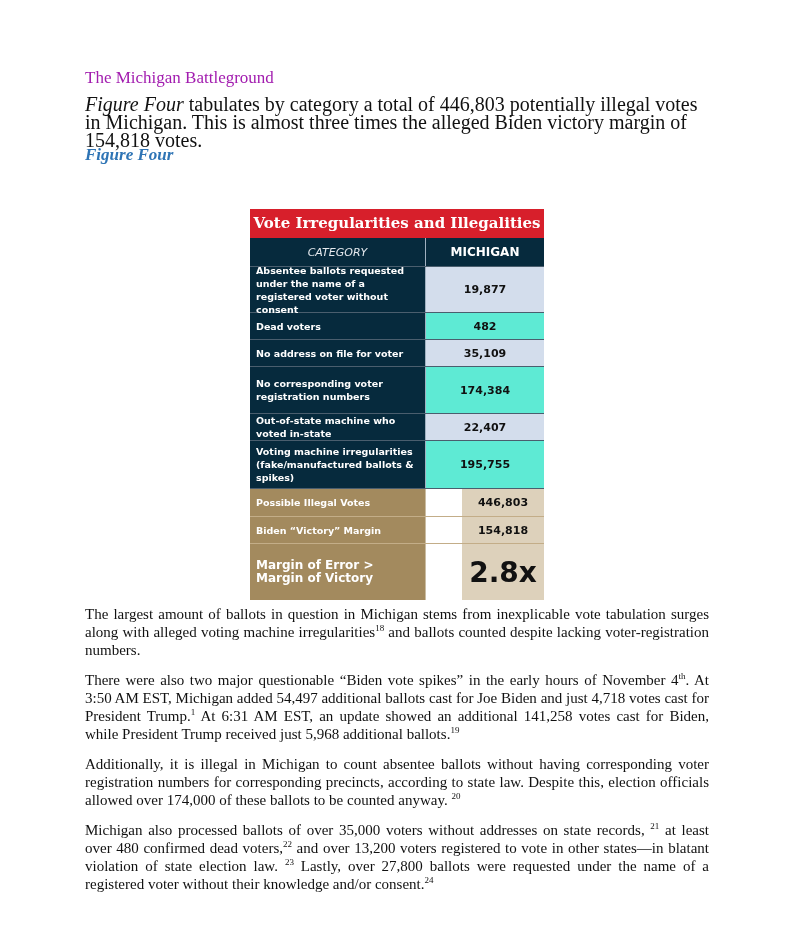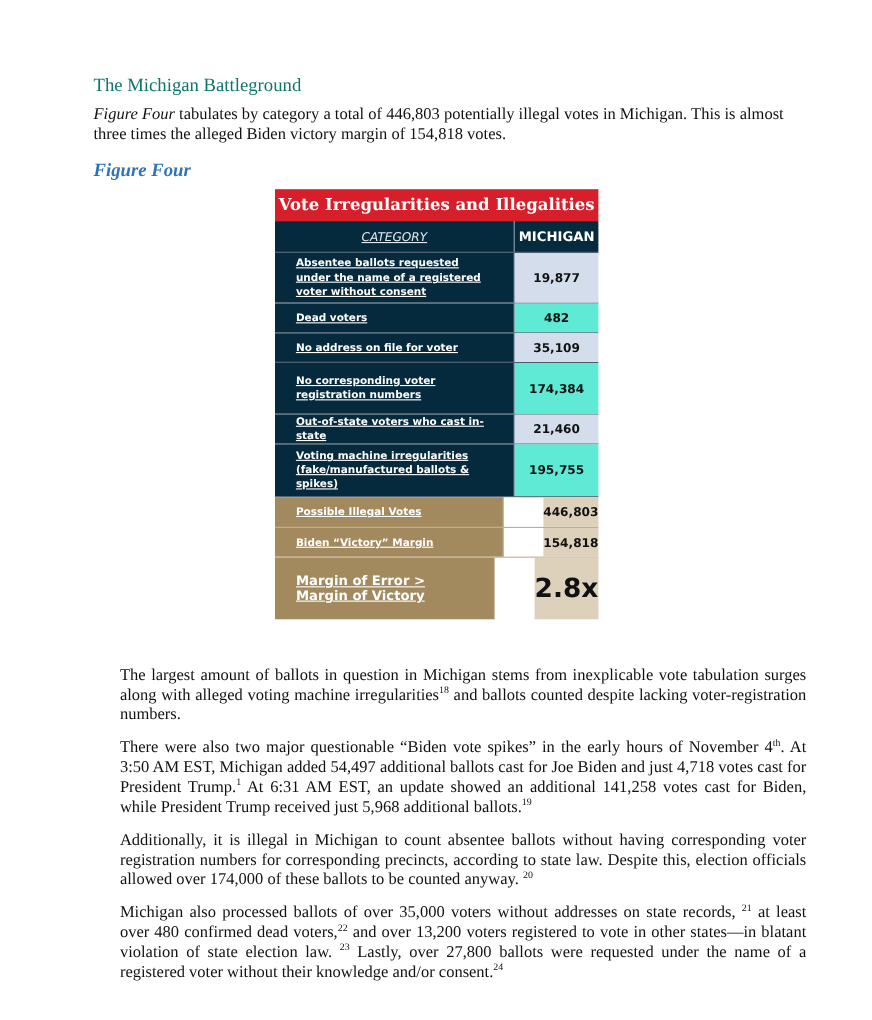--- a/index.html
+++ b/index.html
@@ -1,42 +1,42 @@
 <!DOCTYPE html>
 <html><head>
 <meta charset="utf-8">
 <style>
   html, body { margin: 0; padding: 0; background: #ffffff; }
   body { width: 793px; height: 927px; position: relative; overflow: hidden;
          font-family: "Liberation Serif", serif; color: #111; }
-  .section-heading { position: absolute; left: 85px; top: 68px; font-size: 17px; color: #0f766e; }
-  .intro { position: absolute; left: 85px; top: 95px; width: 630px; font-size: 15px; line-height: 18px; }
+  .section-heading { position: absolute; left: 85px; top: 68px; font-size: 17px; color: #a21caf; }
+  .intro { position: absolute; left: 85px; top: 95px; width: 630px; font-size: 20px; line-height: 18px; }
   .intro i { font-style: italic; }
   .figure-label { position: absolute; left: 85px; top: 145px; font-size: 17px; font-weight: bold; font-style: italic; color: #2e74b5; }
 
   .vtable { position: absolute; left: 250px; top: 172px; width: 294px;
             font-family: "DejaVu Sans", sans-serif; }
   .vtable .title { background: #d71f2b; color: #fff; height: 29px; line-height: 29px; text-align: center;
-                   font-family: "DejaVu Serif", serif; font-size: 15px; font-weight: bold; }
+                   font-family: "DejaVu Serif", serif; font-size: 15px; font-weight: bold; margin-top: 37px; }
   .row { display: flex; border-bottom: 1px solid #4a5e6e; }
-  .row .cat { width: 218px; background: #062a3d; color: #fff; font-size: 9.5px; font-weight: bold;
-              display: flex; align-items: center; padding: 0 19px; box-sizing: border-box; line-height: 13px;
-              border-right: 1px solid #9fb0c0; text-decoration: underline; }
+  .row .cat { width: 176px; background: #062a3d; color: #fff; font-size: 9.5px; font-weight: bold;
+              display: flex; align-items: center; padding: 0 6px; box-sizing: border-box; line-height: 13px;
+              border-right: 1px solid #9fb0c0; }
   .row .val { flex: 1; display: flex; align-items: center; justify-content: center; font-size: 11px; font-weight: bold; color: #111; }
   .row.hdr .cat { justify-content: center; font-weight: normal; font-style: italic; font-size: 11px; color: #e5e9ee; }
   .row.hdr .val { background: #062a3d; color: #fff; font-size: 12px; }
   .val.a { background: #d3ddec; }
   .val.b { background: #5eead4; }
   .row.gold { border-bottom: 1px solid #c3ad88; gap: 36px; }
   .row.gold .cat { background: #a38a5e; border-right: 1px solid #cbbda3; }
   .row.gold .val { background: #ddd1bb; }
   .row.big .cat { font-size: 12px; }
-  .row.big .val { font-size: 24px; }
+  .row.big .val { font-size: 28px; }
 
-  .body-text { position: absolute; left: 85px; width: 624px; font-size: 15px; line-height: 18px; text-align: justify; margin-left: 24px; }
+  .body-text { position: absolute; left: 85px; width: 624px; font-size: 15px; line-height: 18px; text-align: justify; }
   sup { font-size: 9px; line-height: 0; }
 </style>
 </head>
 <body>
 
 <div class="section-heading">The Michigan Battleground</div>
 
 <div class="intro"><i>Figure Four</i><span> tabulates by category a total of 446,803 potentially illegal votes in Michigan.  This is almost three times the alleged Biden victory margin of 154,818 votes.</span></div>
 
 <div class="figure-label">Figure Four</div>
@@ -57,22 +57,22 @@
   </div>
   <div class="row" style="height:26px">
     <div class="cat">No address on file for voter</div>
     <div class="val a">35,109</div>
   </div>
   <div class="row" style="height:46px">
     <div class="cat">No corresponding voter registration numbers</div>
     <div class="val b">174,384</div>
   </div>
   <div class="row" style="height:26px">
-    <div class="cat">Out-of-state voters who cast in-state</div>
-    <div class="val a">21,460</div>
+    <div class="cat">Out-of-state machine who voted in-state</div>
+    <div class="val a">22,407</div>
   </div>
   <div class="row" style="height:47px">
     <div class="cat">Voting machine irregularities (fake/manufactured ballots &amp; spikes)</div>
     <div class="val b">195,755</div>
   </div>
   <div class="row gold" style="height:27px">
     <div class="cat">Possible Illegal Votes</div>
     <div class="val">446,803</div>
   </div>
   <div class="row gold" style="height:26px">

